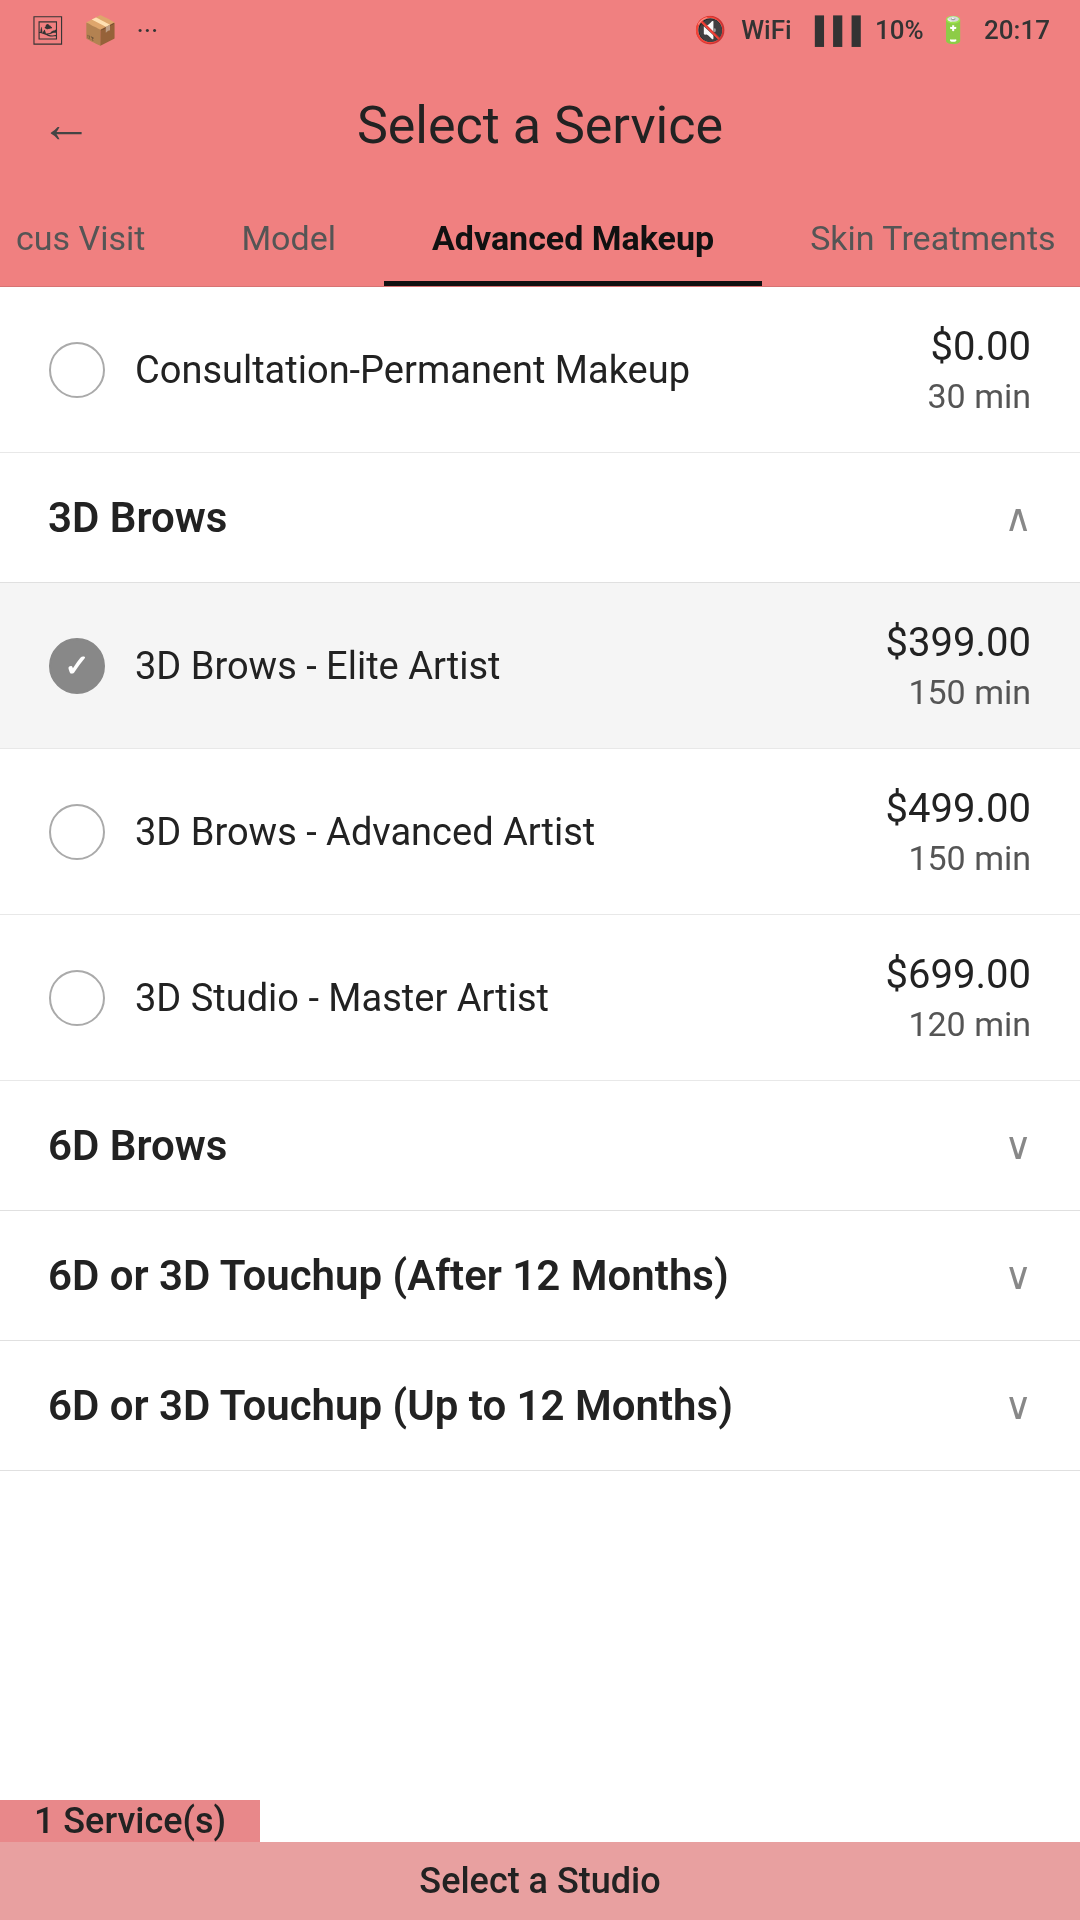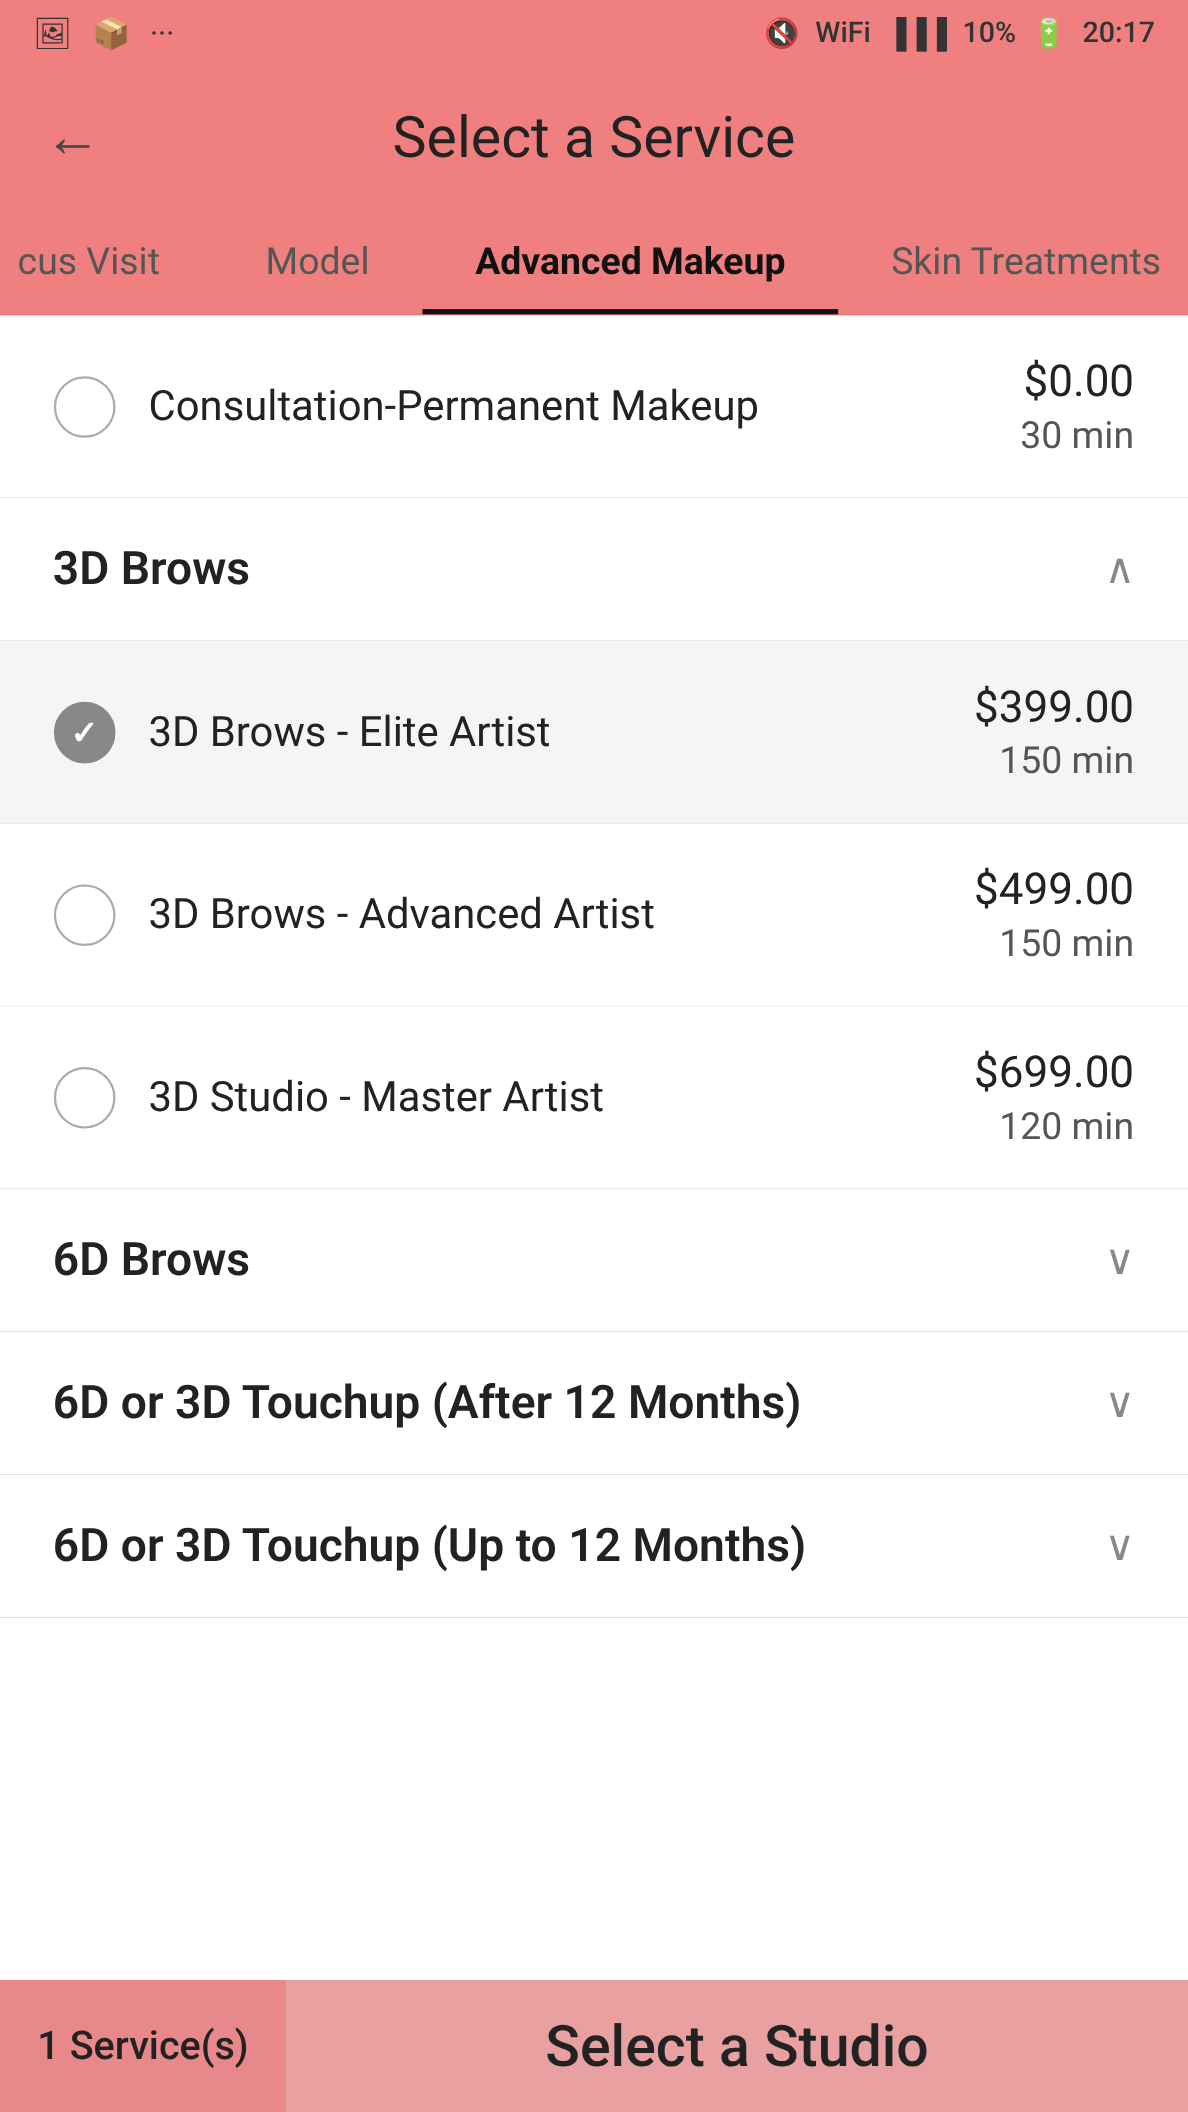--- a/index.html
+++ b/index.html
@@ -180,38 +180,39 @@
     }
 
     
     .bottom-bar {
       position: absolute;
       bottom: 0;
       left: 0;
       right: 0;
       height: 120px;
       display: flex;
+      flex-direction: column;
     }
     .bottom-count {
       background: #e8888a;
       width: 260px;
       display: flex;
       align-items: center;
       justify-content: center;
       font-size: 36px;
       color: #222;
       font-weight: 500;
     }
     .bottom-select {
       flex: 1;
       background: #e8a0a0;
       display: flex;
       align-items: center;
       justify-content: center;
-      font-size: 52px;
+      font-size: 36px;
       color: #222;
       font-weight: 500;
       cursor: pointer;
     }
   </style>
 </head>
 <body>
 
 <div class="status-bar">
   <div class="status-left">

